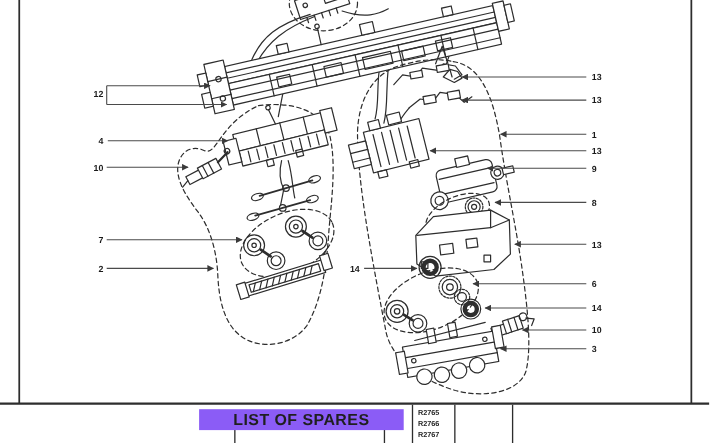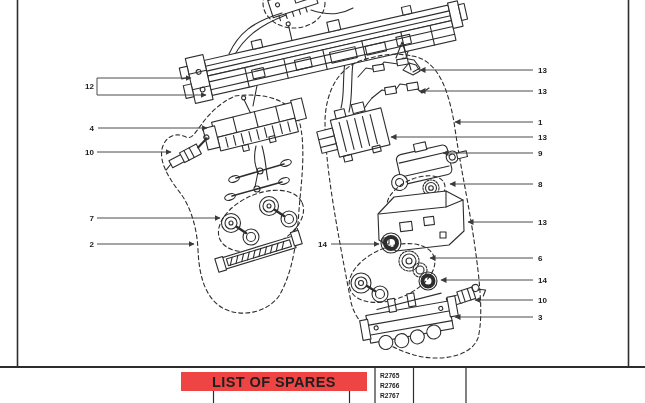--- a/index.html
+++ b/index.html
@@ -4,21 +4,21 @@
 <style>
   html,body{margin:0;padding:0;background:#fff;}
   .page{
     position:relative;width:645px;height:403px;background:#ffffff;
     overflow:hidden;font-family:"Liberation Sans",sans-serif;color:#1a1a1a;
   }
   .diagram-svg{position:absolute;left:0;top:0;}
   .callout{font-family:"Liberation Sans",sans-serif;font-size:8px;font-weight:bold;fill:#1a1a1a;}
   .spares-header{
     position:absolute;left:181px;top:372px;width:186px;height:19px;
-    background:#ef4444;display:flex;align-items:center;justify-content:center;
+    background:#8b5cf6;display:flex;align-items:center;justify-content:center;
     font-size:14.5px;font-weight:bold;letter-spacing:0.4px;color:#1f1f1f;
   }
   .spare-code{
     position:absolute;left:380px;width:34px;height:10px;
     font-size:6.6px;font-weight:bold;line-height:10px;color:#1f1f1f;
   }
 </style>
 </head>
 <body>
 

